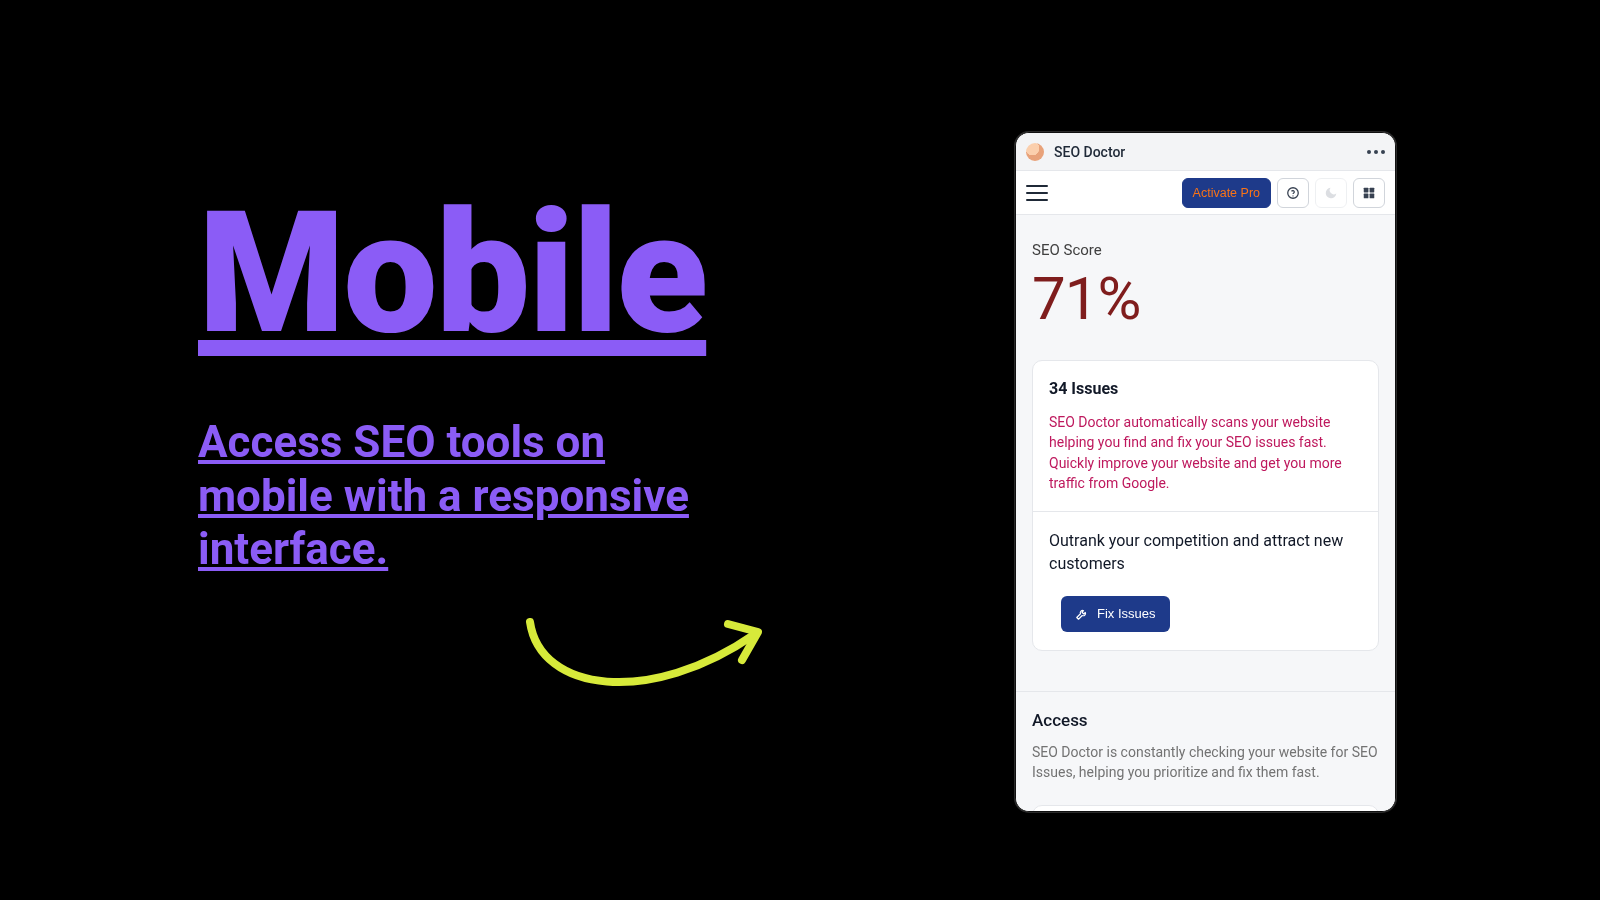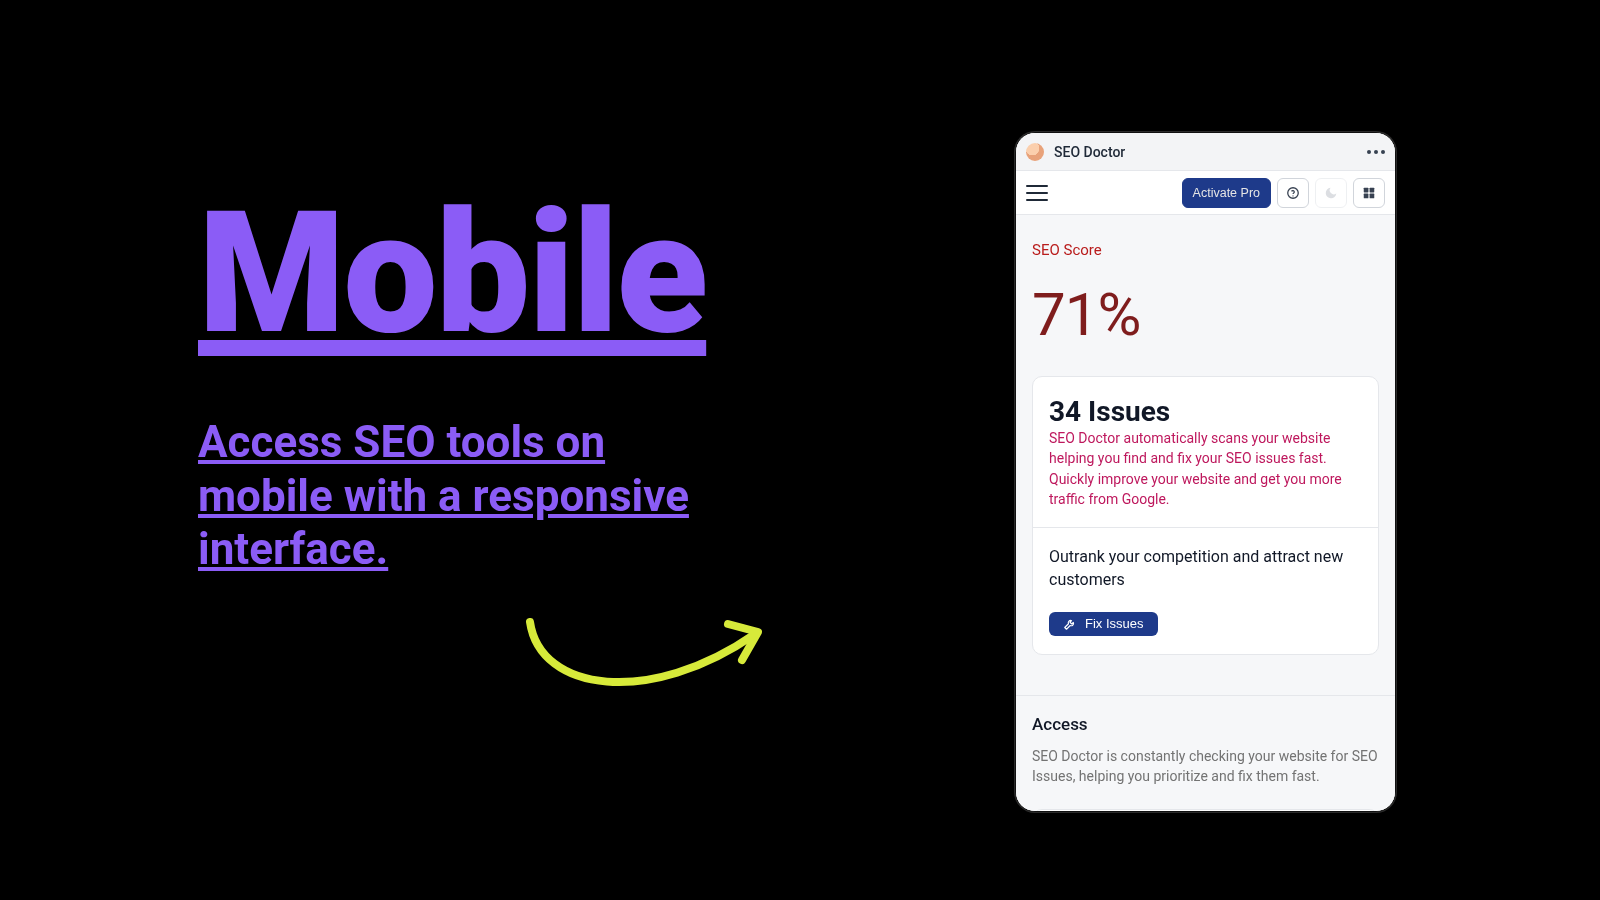--- a/index.html
+++ b/index.html
@@ -4,46 +4,46 @@
 <style>
   * { margin: 0; padding: 0; box-sizing: border-box; }
   html, body { width: 1600px; height: 900px; background: #000; font-family: -apple-system, BlinkMacSystemFont, "Segoe UI", Roboto, Helvetica, Arial, sans-serif; overflow: hidden; }
   .stage { position: relative; width: 1600px; height: 900px; }
   .hero { position: absolute; left: 198px; top: 190px; color: #8b5cf6; text-decoration: underline; }
   .hero-title { font-size: 168px; font-weight: 900; letter-spacing: -2px; line-height: 1; }
   .hero-sub { margin-top: 58px; font-size: 44px; font-weight: 700; line-height: 1.22; max-width: 520px; }
   .arrow { position: absolute; left: 520px; top: 612px; width: 250px; height: 100px; }
   .arrow svg { width: 100%; height: 100%; display: block; }
 
-  .device { position: absolute; left: 1015px; top: 132px; width: 381px; height: 680px; background: #fff; border-radius: 20px; overflow: hidden; border:1px solid #111; box-shadow: 0 0 0 1px #2b2b2b; }
+  .device { position: absolute; left: 1015px; top: 132px; width: 381px; height: 680px; background: #fff; border-radius: 14px; overflow: hidden; border:1px solid #111; box-shadow: 0 0 0 1px #2b2b2b; }
   .titlebar { height: 38px; background: #f3f4f6; display: flex; align-items: center; padding: 0 10px; gap: 10px; border-bottom: 1px solid #e5e7eb; }
   .avatar { width: 18px; height: 18px; border-radius: 50%; background: radial-gradient(circle at 35% 30%, #fbcfad 0 40%, #e8a27a 41% 100%); display: inline-block; }
   .title-text { font-size: 14px; color: #1f2937; font-weight: 500; }
   .ellipsis { margin-left: auto; display: inline-flex; gap: 3px; }
   .dot { width: 4px; height: 4px; border-radius: 50%; background: #374151; }
 
   .toolbar { height: 44px; background: #fff; border-bottom: 1px solid #e5e7eb; display: flex; align-items: center; padding: 0 10px; }
   .hamburger { width: 22px; height: 16px; display: flex; flex-direction: column; justify-content: space-between; cursor: pointer; }
   .hamburger span { height: 2px; background: #1f2937; border-radius: 2px; }
   .toolbar-right { margin-left: auto; display: flex; align-items: center; gap: 6px; }
   .btn { height: 30px; border-radius: 6px; border: 1px solid #d1d5db; background: #fff; display: inline-flex; align-items: center; justify-content: center; padding: 0 8px; cursor: pointer; }
-  .btn-primary { background: #1e3a8a; border-color: #1e3a8a; color: #e5e5e5; font-size: 12.5px; font-weight: 500; padding: 0 10px; }
+  .btn-primary { background: #1e3a8a; border-color: #1e3a8a; color: #f97316; font-size: 12.5px; font-weight: 500; padding: 0 10px; }
   .icon-btn { width: 32px; }
   .muted { opacity: 0.35; }
 
   .app-body { background: #f6f7f9; height: calc(100% - 82px); overflow: hidden; padding: 26px 16px 0 16px; }
-  .score-label { font-size: 15px; color: #b91c1c; margin-bottom: 20px; }
+  .score-label { font-size: 15px; color: #404040; margin-bottom: 4px; }
   .score-value { font-size: 60px; font-weight: 400; color: #7f1d1d; letter-spacing: -1px; }
 
   .card { background: #fff; border: 1px solid #e5e7eb; border-radius: 10px; padding: 18px 16px; margin-top: 26px; }
-  .issues-title { font-size: 28px; font-weight: 700; color: #111827; }
+  .issues-title { font-size: 16px; font-weight: 700; color: #111827; margin-bottom: 14px; }
   .issues-body { font-size: 14px; color: #be185d; line-height: 1.45; }
   .card-divider { height: 1px; background: #e5e7eb; margin: 18px -16px; }
   .cta-title { font-size: 16px; color: #111827; line-height: 1.4; margin-bottom: 21px; }
-  .fix-btn { background: #1e3a8a; color: #fff; border: none; border-radius: 6px; height: 24px; padding: 0 14px; display: inline-flex; align-items: center; gap: 8px; font-size: 13px; cursor: pointer; }
+  .fix-btn { background: #1e3a8a; color: #fff; border: none; border-radius: 6px; height: 36px; padding: 0 14px; display: inline-flex; align-items: center; gap: 8px; font-size: 13px; cursor: pointer; margin-left: 12px; }
   .wrench { display:inline-block; }
 
   .section-divider { height: 1px; background: #e5e7eb; margin: 40px -16px 18px -16px; }
   .scans-title { font-size: 17px; color: #111827; font-weight: 500; margin-bottom: 12px; }
   .scans-body { font-size: 14px; color: #737373; line-height: 1.45; }
   .ghost-card { background:#fff; border:1px solid #e5e7eb; border-radius:10px; height:20px; margin-top:22px; }
 
   svg { display: block; }
 </style>
 </head>

